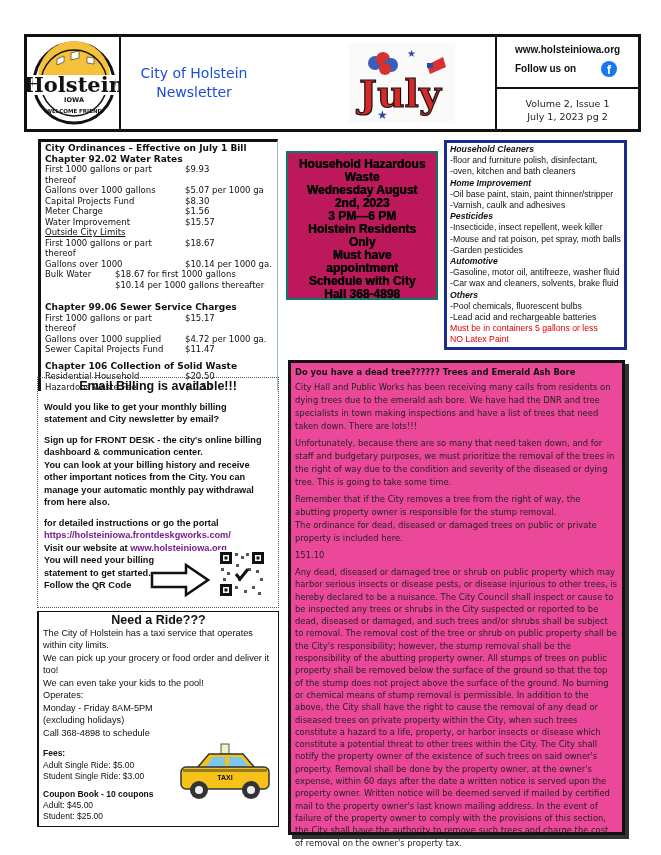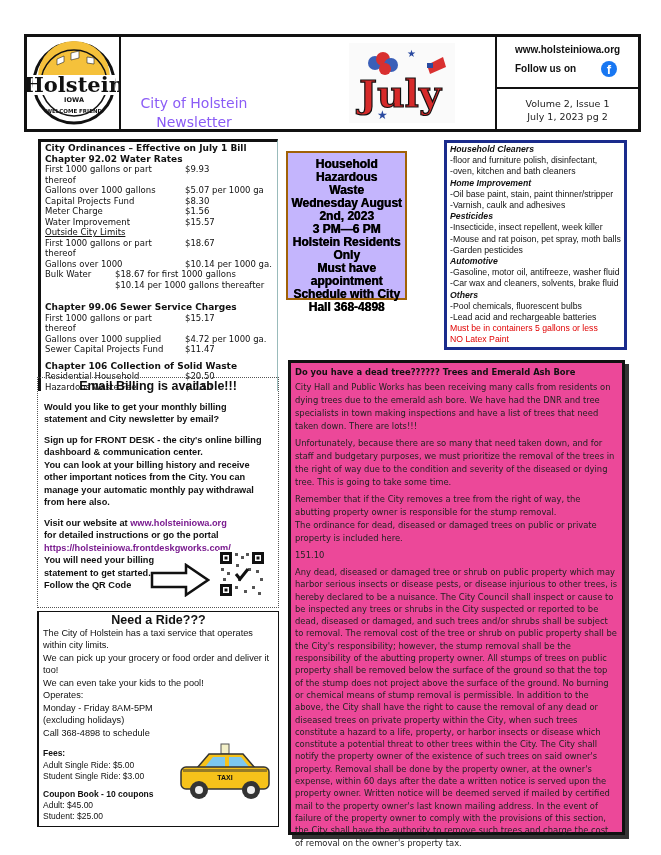--- a/index.html
+++ b/index.html
@@ -1,33 +1,33 @@
 <!DOCTYPE html>
 <html><head>
 <meta charset="utf-8">
 <style>
   html,body{margin:0;padding:0;background:#fff;}
   body{width:661px;height:855px;position:relative;overflow:hidden;font-family:"Liberation Sans",sans-serif;color:#111;}
   .abs{position:absolute;box-sizing:border-box;}
   
   #header{left:24px;top:34px;width:617px;height:98px;border:3px solid #111;}
   #logo-cell{left:0;top:0;width:94px;height:92px;border-right:2px solid #111;}
-  #title-cell{left:94px;top:0;width:146px;height:92px;display:flex;flex-direction:column;justify-content:center;align-items:center;font-family:"DejaVu Sans",sans-serif;font-size:14px;line-height:19px;text-align:center;color:#8b5cf6;margin-top:30px;}
+  #title-cell{left:94px;top:0;width:146px;height:92px;display:flex;flex-direction:column;justify-content:center;align-items:center;font-family:"DejaVu Sans",sans-serif;font-size:14px;line-height:19px;text-align:center;color:#1d4ed8;}
   #july-cell{left:240px;top:0;width:230px;height:92px;border-right:2px solid #111;}
   #web-cell{left:470px;top:0;width:141px;height:52px;border-bottom:2px solid #111;font-size:10px;font-weight:bold;padding:7px 0 0 18px;}
   #vol-cell{left:470px;top:52px;width:141px;height:40px;font-family:"DejaVu Sans",sans-serif;font-size:9.5px;line-height:13px;text-align:center;padding-top:8px;color:#222;}
   .fb{display:inline-block;width:16px;height:16px;border-radius:50%;background:#1877f2;color:#fff;font-size:13px;line-height:17px;text-align:center;font-weight:bold;vertical-align:middle;margin-left:22px;}
   
   #ord{left:38px;top:139px;width:240px;height:252px;border-left:3px solid #111;border-top:3px solid #111;border-right:1px solid #9bb;font-family:"DejaVu Sans",sans-serif;font-size:8.5px;line-height:10.5px;padding:1px 4px;}
   #ord .h{font-weight:bold;font-size:9px;}
   .row{display:flex;}
   .row .l{width:140px;flex:none;}
   .u{text-decoration:underline;}
   
-  #haz{left:286px;top:151px;width:121px;height:149px;background:#c4b5fd;border:2px solid #a16207;font-weight:900;font-size:12px;line-height:13px;text-align:center;padding-top:5px;color:#000;text-shadow:0.5px 0 0 #000;}
+  #haz{left:286px;top:151px;width:152px;height:149px;background:#be185d;border:2px solid #0f766e;font-weight:900;font-size:12px;line-height:13px;text-align:center;padding-top:5px;color:#000;text-shadow:0.5px 0 0 #000;}
   #haz-list{left:444px;top:140px;width:183px;height:210px;border:3px solid #1a2b8c;font-size:8.7px;line-height:11.2px;padding:1px 3px;}
   #haz-list .cat{font-style:italic;font-weight:bold;}
   #haz-list .red{color:#e00000;}
   
   #email{left:37px;top:377px;width:242px;height:231px;border:1px dotted #555;font-size:9.2px;font-weight:bold;line-height:12.5px;padding:2px 6px;}
   #email .ttl{font-size:12.5px;text-align:center;margin-bottom:8px;}
   #email p{margin:0 0 8px 0;}
   .link{color:#7a1c8f;}
   
   #ride{left:37px;top:611px;width:242px;height:216px;border:1px solid #111;border-left:2px solid #111;font-size:9.2px;line-height:12.5px;padding:2px 4px;}
@@ -189,24 +189,24 @@
   <div class="red">Must be in containers 5 gallons or less</div>
   <div class="red">NO Latex Paint</div>
 </div>
 
 <div id="email" class="abs">
   <div class="ttl">Email Billing is available!!!</div>
   <p>Would you like to get your monthly billing statement and City newsletter by email?</p>
   <div>Sign up for FRONT DESK - the city's online billing dashboard &amp; communication center.</div>
   <p>You can look at your billing history and receive other important notices from the City. You can manage your automatic monthly pay withdrawal from here also.</p>
   <div>
+    <span>for detailed instructions or go the portal </span><span class="link">https://holsteiniowa.frontdeskgworks.com/</span>
+  </div>
+  <div>
     <span>Visit  our website at </span><span class="link">www.holsteiniowa.org</span>
-  </div>
-  <div>
-    <span>for detailed instructions or go the portal </span><span class="link">https://holsteiniowa.frontdeskgworks.com/</span>
   </div>
   <div style="width:140px;">You will need your billing statement to get started.</div>
   <div>Follow the QR Code</div>
   <svg class="abs" style="left:112px;top:185px;" width="60" height="34" viewBox="0 0 60 34">
     <path d="M2 10 H36 V2 L58 17 L36 32 V24 H2 Z" fill="#fff" stroke="#111" stroke-width="2.5"></path>
   </svg>
   <svg class="abs" style="left:180px;top:172px;" width="48" height="48" viewBox="0 0 48 48">
     <rect width="48" height="48" fill="#fff"></rect>
     <rect x="2" y="2" width="12" height="12" fill="#111"></rect>
       <rect x="5" y="5" width="6" height="6" fill="#fff"></rect>

